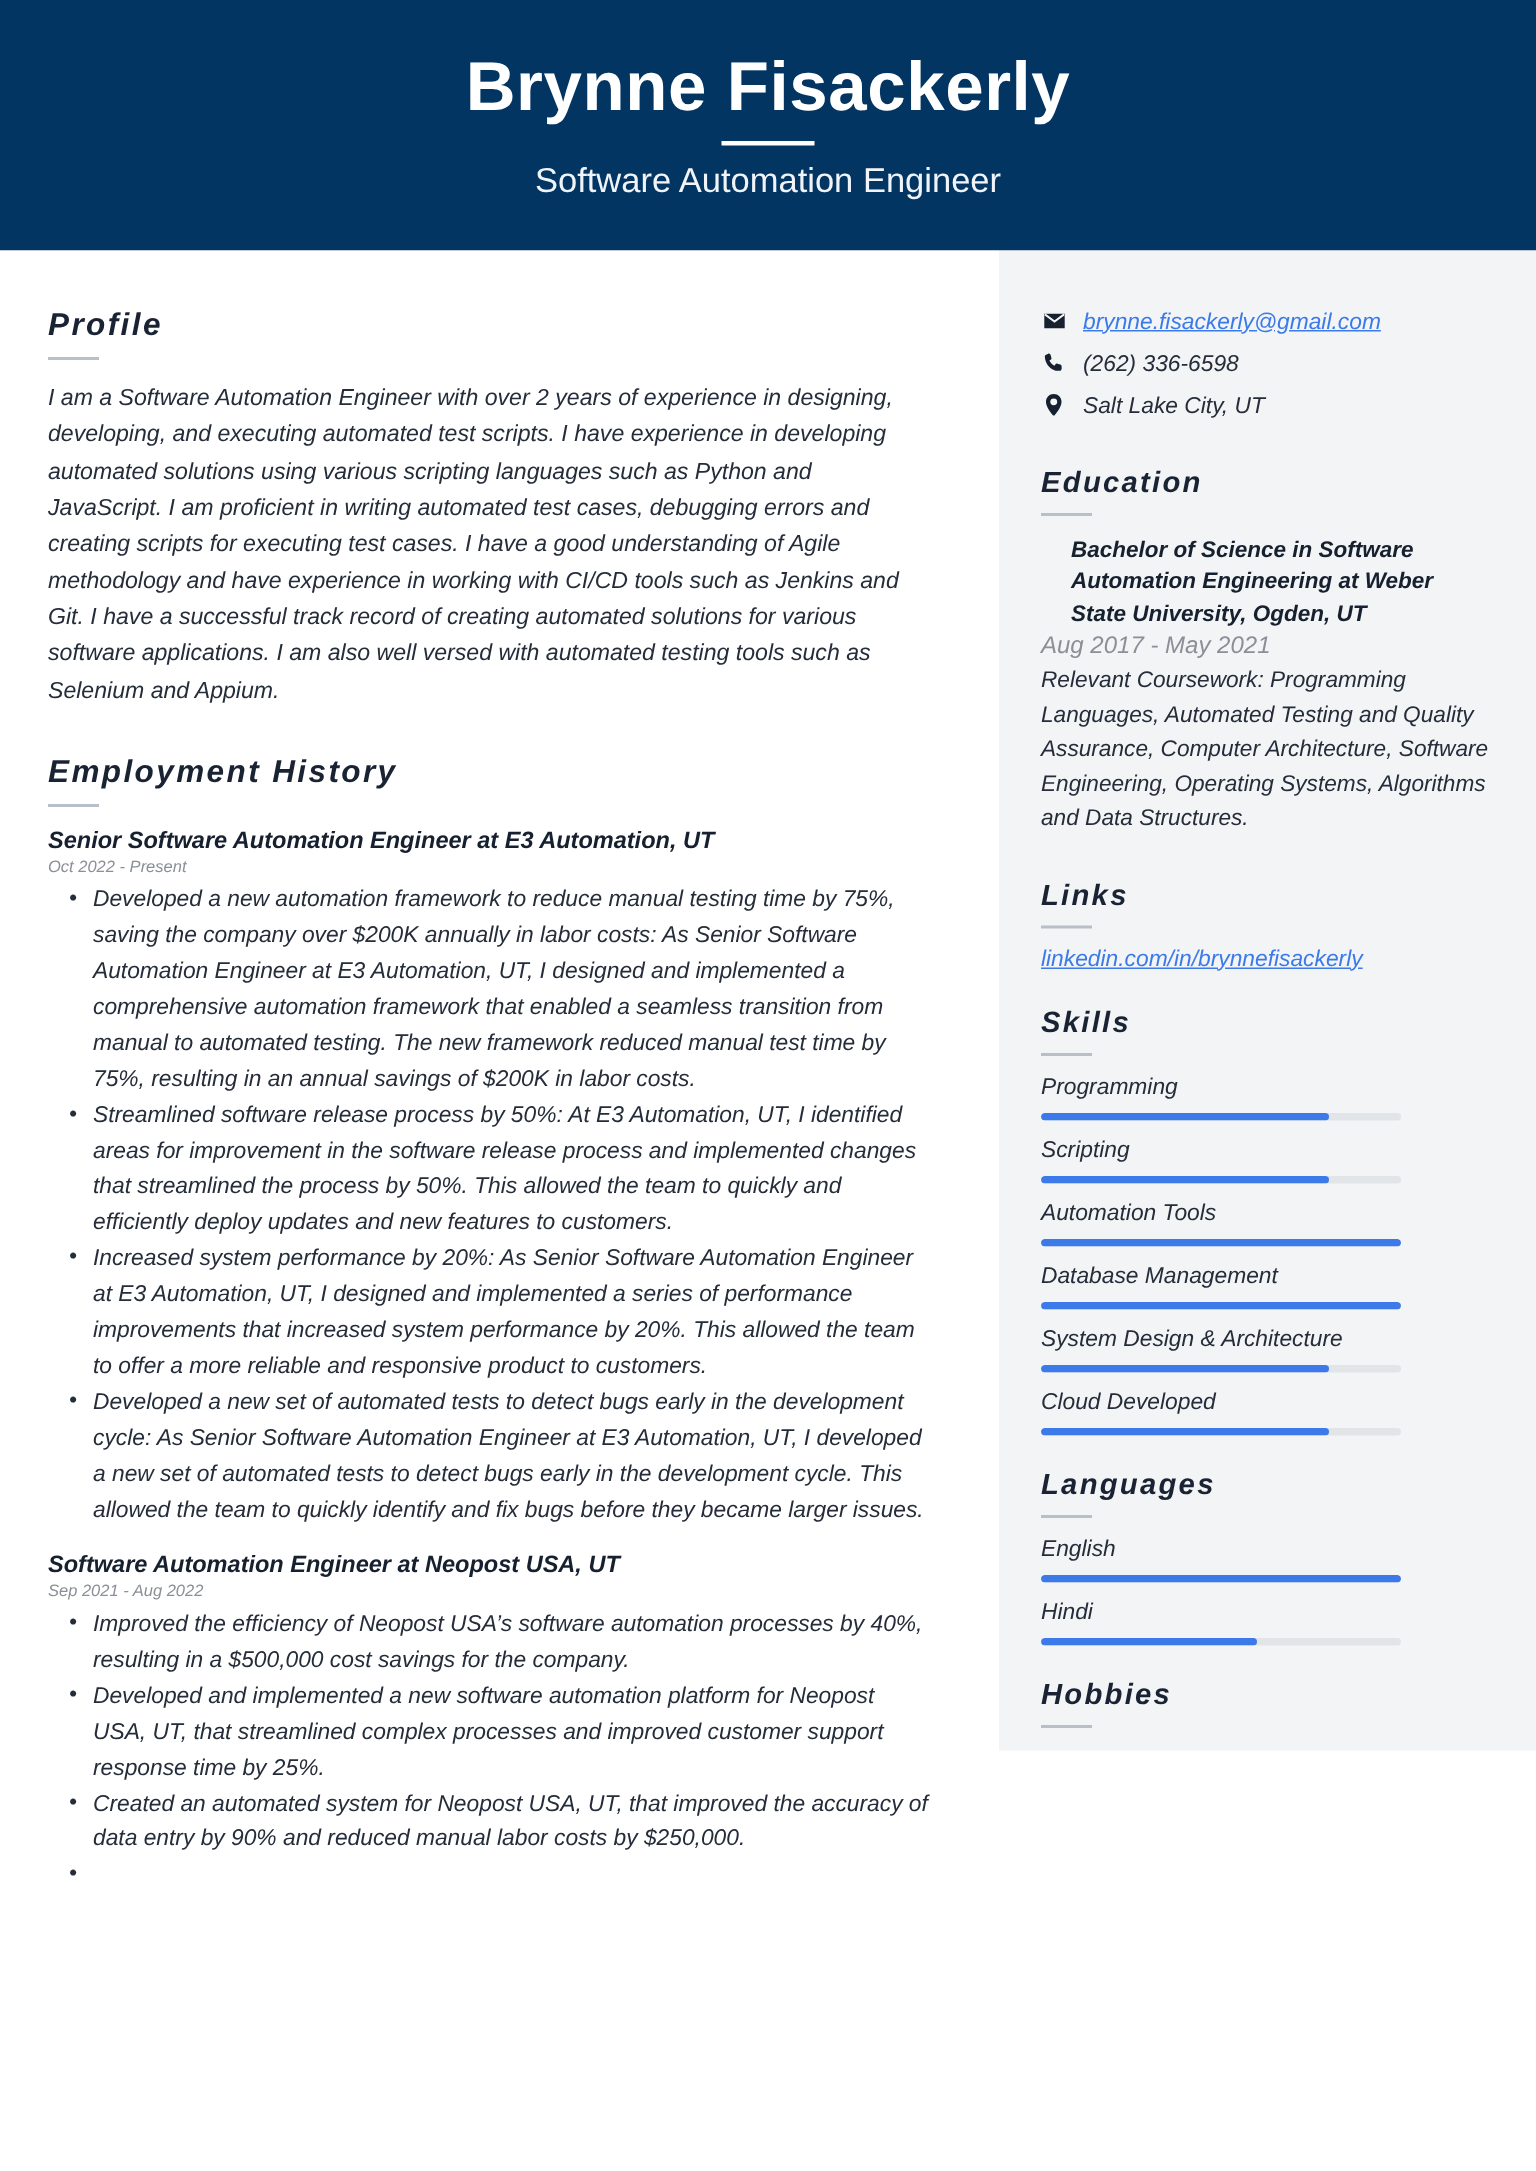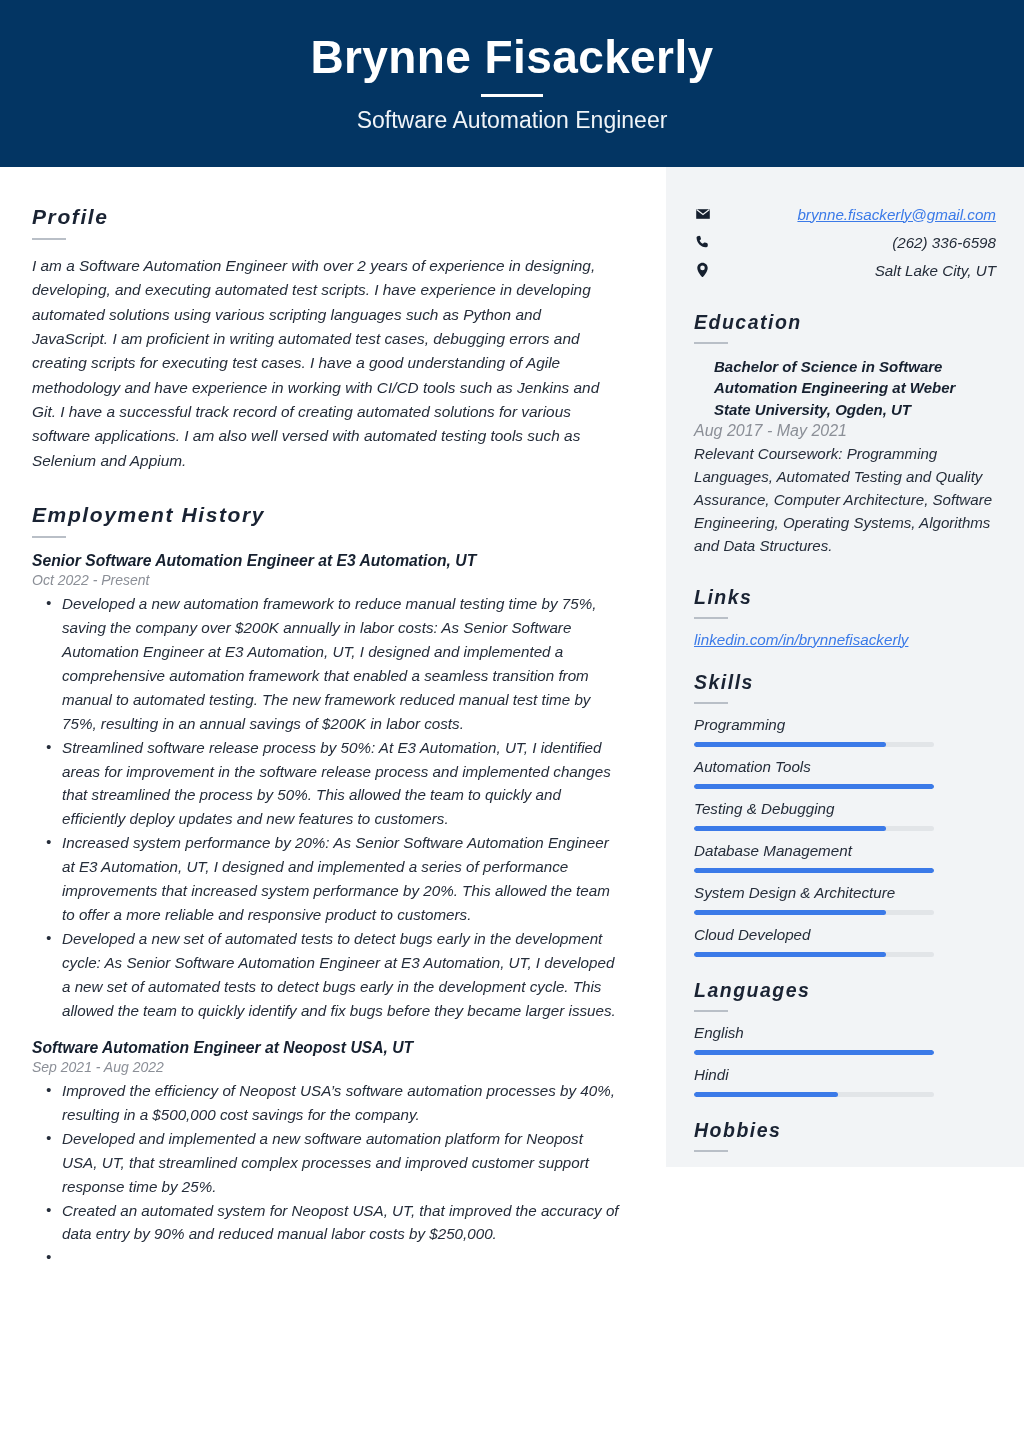--- a/index.html
+++ b/index.html
@@ -54,40 +54,40 @@
   }
   .sec-h.side { font-size: 19.5px; letter-spacing: 1.5px; }
   .sec-rule { width: 34px; height: 2px; background: #b9bfc7; margin: 9px 0 14px 0; }
   .sec-rule.side { margin: 8px 0 12px 0; }
 
   
   .profile-text { font-size: 15.4px; line-height: 1.58; color: #252d3a; }
   .sec-block { margin-top: 30px; }
 
   .job-title { font-size: 15.7px; font-weight: 700; color: #16202f; margin-bottom: 2px; }
-  .job-date { font-size: 14px; color: #8b8f97; margin-bottom: 4px; }
+  .job-date { font-size: 11px; color: #8b8f97; margin-bottom: 4px; }
   ul.bullets { list-style: none; margin: 0 0 0 0; padding: 0; }
   ul.bullets li {
     position: relative;
     padding-left: 30px;
     font-size: 15.2px;
     line-height: 1.575;
     color: #252d3a;
     margin-bottom: 0px;
   }
   ul.bullets li::before {
     content: "•";
     position: absolute; left: 14px; top: -1px;
     font-size: 15px; color: #252d3a;
   }
   .job-entry { margin-bottom: 16px; }
 
   
   .contact-list { margin-bottom: 30px; }
-  .contact-row { display: flex; align-items: center; gap: 11px; margin-bottom: 6px; min-height: 22px; justify-content: space-between; }
+  .contact-row { display: flex; align-items: center; gap: 11px; margin-bottom: 6px; min-height: 22px; }
   .contact-icon { width: 17px; display: flex; justify-content: center; color: #16202f; flex: 0 0 17px; }
   .contact-icon svg { display: block; fill: #16202f; }
   .contact-text { font-size: 15.2px; color: #252d3a; }
   a.link {
     color: #3b7ae8; text-decoration: underline; font-size: 15.2px;
     word-break: break-all;
   }
 
   
   .edu-deg { font-size: 15px; font-weight: 700; color: #16202f; line-height: 1.42; margin-left: 20px; }
@@ -202,29 +202,29 @@
         <div class="sec-h side">Skills</div>
         <div class="sec-rule side"></div>
         <div id="skills-container">
             <div class="bar-item">
               <div class="bar-label">Programming</div>
               <div class="bar-track">
                 <div class="bar-fill" style="width: 80%; background: rgb(59, 122, 232);"></div>
               </div>
             </div>
             <div class="bar-item">
+              <div class="bar-label">Scripting</div>
+              <div class="bar-track">
+                <div class="bar-fill" style="width: 80%; background: rgb(59, 122, 232);"></div>
+              </div>
+            </div>
+            <div class="bar-item">
               <div class="bar-label">Automation Tools</div>
               <div class="bar-track">
                 <div class="bar-fill" style="width: 100%; background: rgb(59, 122, 232);"></div>
-              </div>
-            </div>
-            <div class="bar-item">
-              <div class="bar-label">Testing &amp; Debugging</div>
-              <div class="bar-track">
-                <div class="bar-fill" style="width: 80%; background: rgb(59, 122, 232);"></div>
               </div>
             </div>
             <div class="bar-item">
               <div class="bar-label">Database Management</div>
               <div class="bar-track">
                 <div class="bar-fill" style="width: 100%; background: rgb(59, 122, 232);"></div>
               </div>
             </div>
             <div class="bar-item">
               <div class="bar-label">System Design &amp; Architecture</div>

